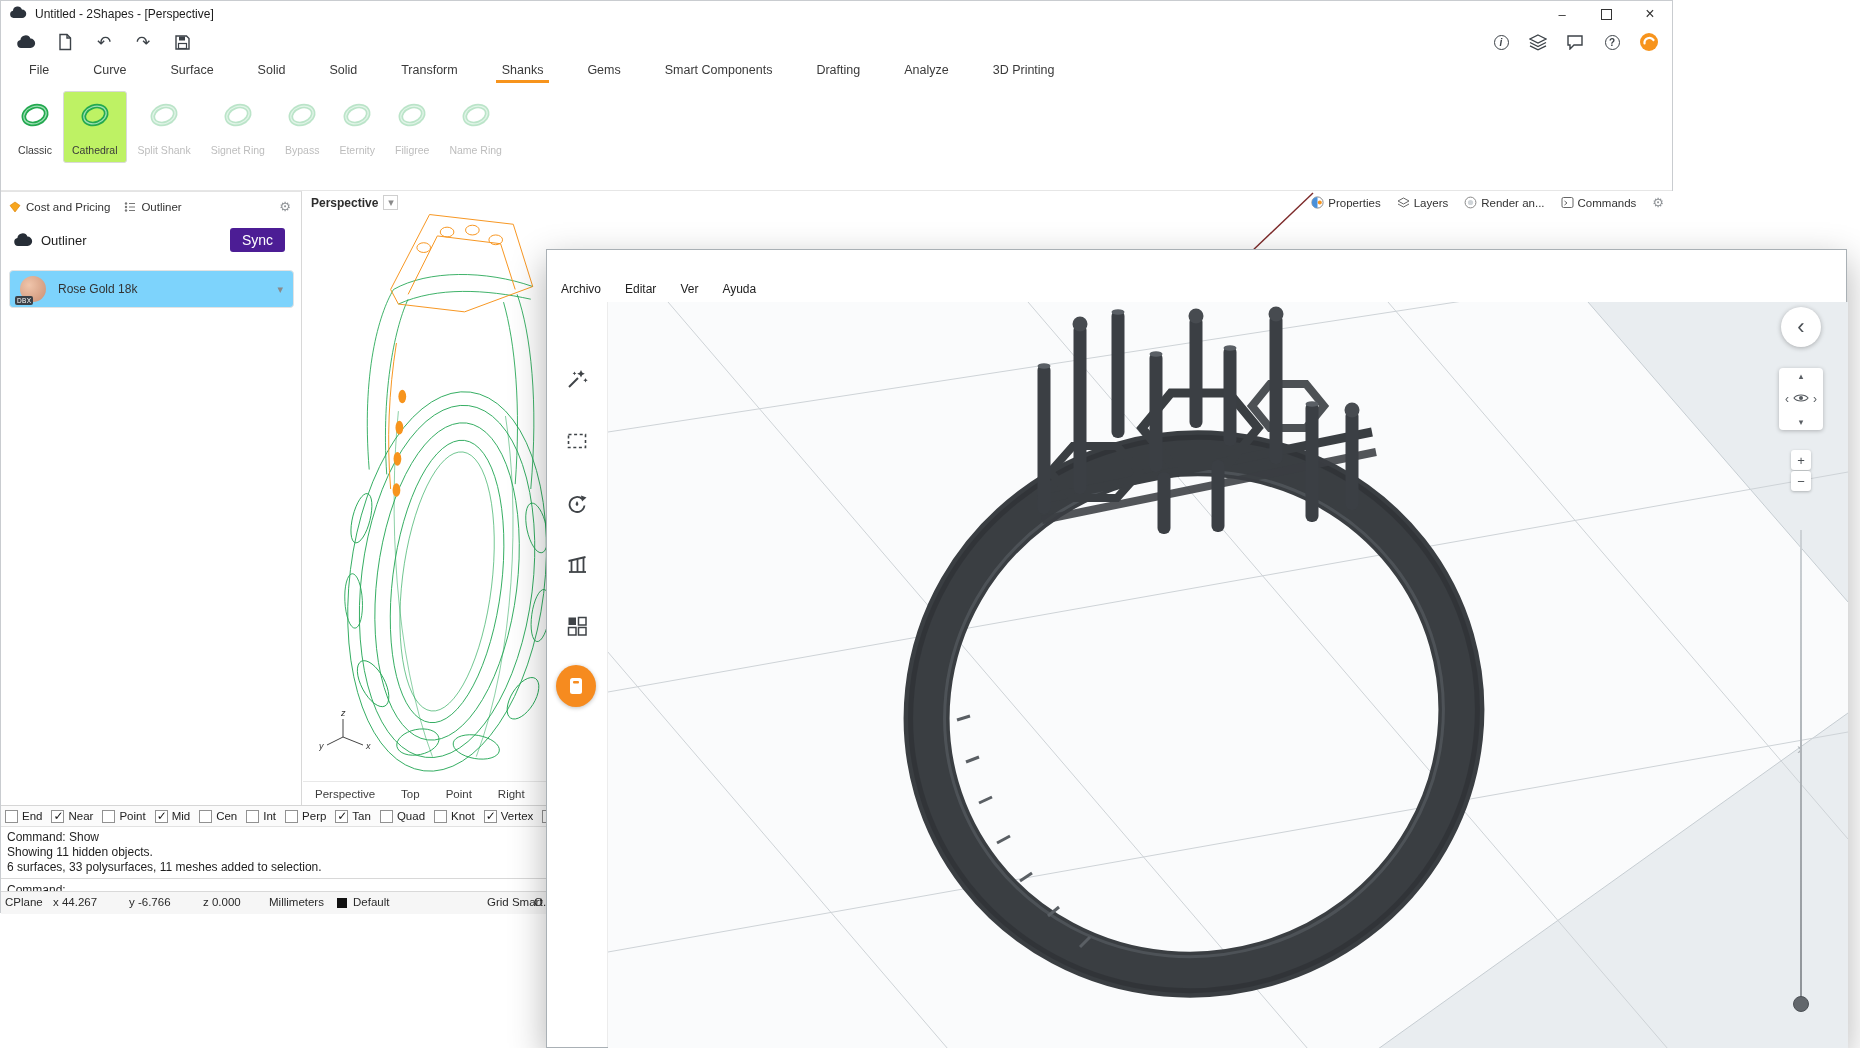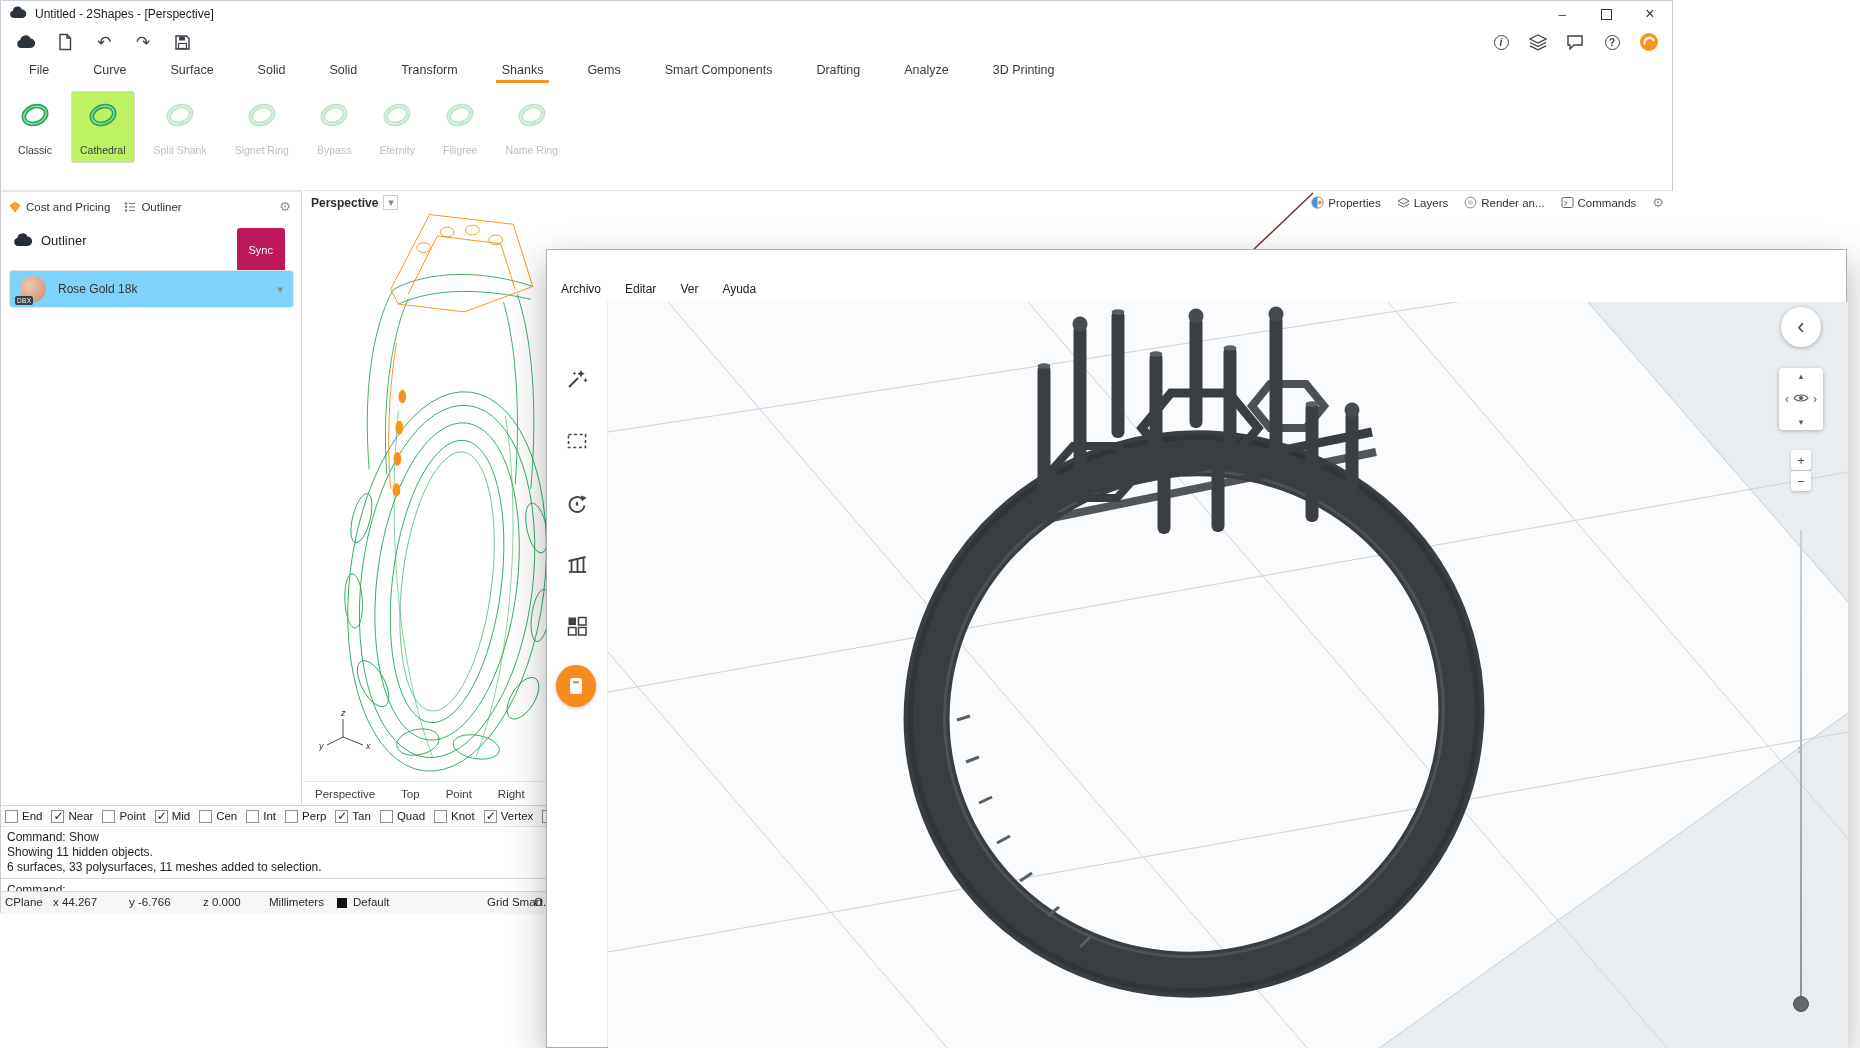--- a/index.html
+++ b/index.html
@@ -18,34 +18,34 @@
 .g-close::after{content:"\00D7";font-size:16px}
 .ts-tools{position:absolute;left:0;top:26px;right:0;height:30px;display:flex;align-items:center;padding-left:14px;gap:17px}
 .ts-tools-right{position:absolute;right:12px;top:26px;height:30px;display:flex;align-items:center;gap:15px}
 .tico{display:inline-flex;align-items:center;justify-content:center;width:22px;height:22px}
 .g-undo::after{content:"\21B6";font-size:17px;color:#3c4248}
 .g-redo::after{content:"\21B7";font-size:17px;color:#3c4248}
 .circ-i{width:15px;height:15px;border:1.3px solid #3c4248;border-radius:50%;display:inline-flex;align-items:center;justify-content:center;font-size:10px;color:#3c4248;font-style:italic;font-weight:bold}
 .ts-menu{position:absolute;top:56px;left:0;right:0;height:26px;display:flex;align-items:center;padding-left:26px;gap:40px}
 .mtab{font-size:12.5px;color:#3a3a3a;position:relative;padding:4px 2px;white-space:nowrap}
 .mtab.active::after{content:"";position:absolute;left:-4px;right:-4px;bottom:-2px;height:3px;background:#f7941d}
-.ts-ribbon{position:absolute;top:82px;left:0;right:0;height:108px;display:flex;align-items:flex-start;padding:8px 0 12px 8px;gap:10px;border-bottom:1px solid #e6e6e6;background:#fff}
+.ts-ribbon{position:absolute;top:82px;left:0;right:0;height:108px;display:flex;align-items:flex-start;padding:8px 0 12px 8px;gap:2px;border-bottom:1px solid #e6e6e6;background:#fff}
 .ritem{display:flex;flex-direction:column;align-items:center;padding:8px 8px 6px;border:1px solid transparent;border-radius:3px}
 .rlabel{margin-top:14px;font-size:10.5px;color:#3a3a3a;white-space:nowrap}
 .ritem.disabled .rlabel{color:#bdbdbd}
 .ritem.disabled svg{opacity:.3}
 .ritem.selected{border-color:#d9d9d9;background:#bef264}
 
 
 .ts-left{position:absolute;left:0;top:190px;width:301px;height:614px;background:#fff;border-top:1px solid #e4e4e4;border-right:1px solid #d8d8d8;z-index:2}
 .lp-tabs{position:absolute;left:0;top:0;right:0;height:30px;display:flex;align-items:center}
 .lp-tab{display:flex;align-items:center;gap:5px;font-size:11.5px;color:#333}
 .lp-ohead{position:absolute;left:0;top:32px;right:0;height:32px;display:flex;align-items:center;padding-left:12px;gap:8px}
 .lp-otitle{font-size:13px;color:#222}
-.sync{position:absolute;right:16px;top:4px;background:#be185d;color:#fff;font-size:11px;padding:16px 12px;border-radius:3px}
+.sync{position:absolute;right:16px;top:4px;background:#4c1d95;color:#fff;font-size:14px;padding:4px 12px;border-radius:3px}
 .lp-card{position:absolute;left:8px;width:285px;height:38px;border:1px solid #e3e3e3;border-radius:4px;background:#7dd3fc;display:flex;align-items:center;padding:0 10px}
 .swatch{width:26px;height:26px;border-radius:50%;position:relative;flex:none}
 .badge{position:absolute;left:-5px;bottom:-3px;background:#3b4046;color:#fff;font-size:6.5px;padding:1px 2px;border-radius:2px;letter-spacing:.3px}
 .card-label{margin-left:12px;font-size:12px;color:#333;flex:1}
 .g-chevd::after{content:"\25BE";color:#8a8a8a;font-size:11px}
 
 
 .ts-vp{position:absolute;left:302px;top:190px;width:1371px;height:590px;background:#fff;overflow:hidden}
 .vp-label{position:absolute;left:8px;top:4px;display:flex;align-items:center;gap:5px;font-size:12px;font-weight:bold;color:#2d2d2d}
 .vp-dd{display:inline-flex;align-items:center;justify-content:center;width:15px;height:15px;border:1px solid #cfcfcf;background:#fff}

